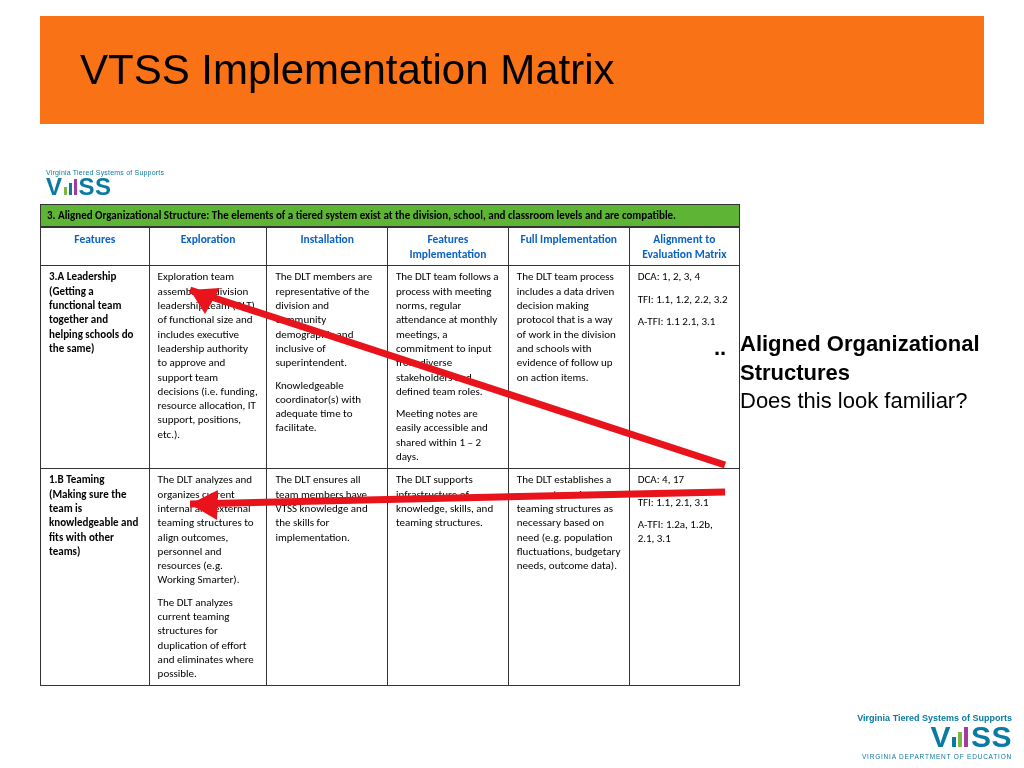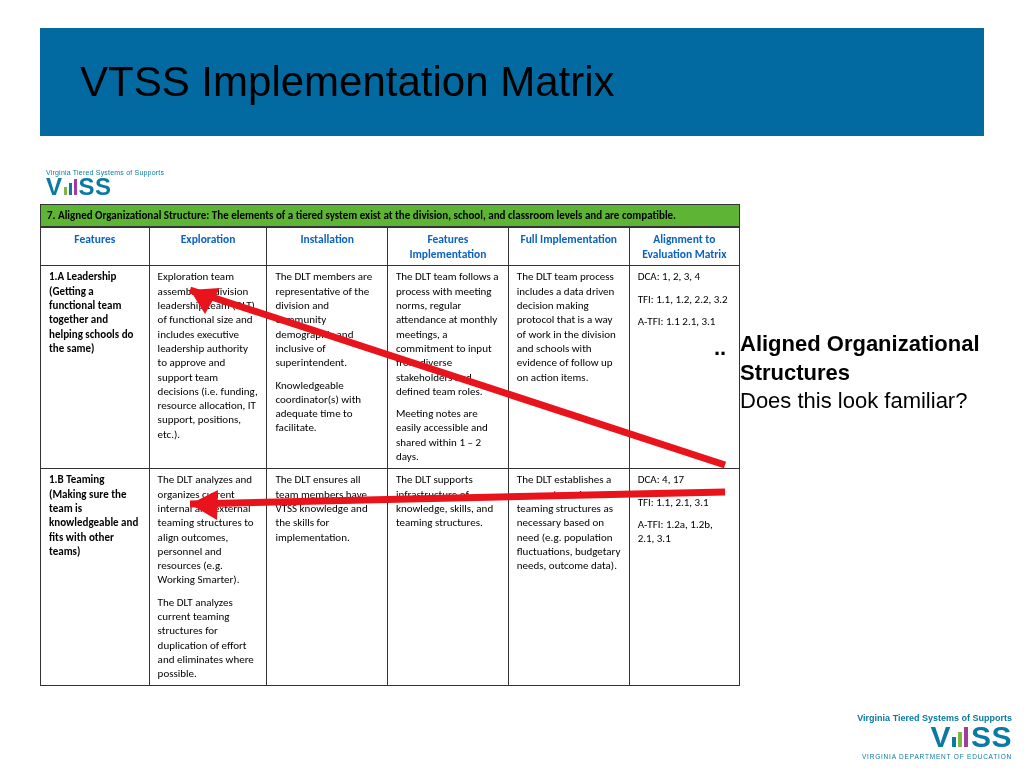--- a/index.html
+++ b/index.html
@@ -1,16 +1,16 @@
 <!DOCTYPE html>
 <html><head>
 <meta charset="utf-8">
 <style>
 html,body{margin:0;padding:0;width:1024px;height:768px;font-family:Verdana,Geneva,sans-serif;background:#fff;color:#000;overflow:hidden}
-.title-band{background:#0369a1;margin:28px 40px 10px 40px;padding:30px 40px}
+.title-band{background:#f97316;margin:16px 40px 10px 40px;padding:30px 40px}
 .title-band h1{margin:0;font-size:42px;font-weight:400;font-family:Verdana,Geneva,sans-serif}
 .doc-wrap{position:absolute;left:40px;top:165px;width:700px;background:#fff}
 .doc-head{display:flex;align-items:flex-end;gap:18px;padding:4px 6px 6px 6px}
 .vtss-logo{font-family:Arial,sans-serif}
 .vtss-logo .tag{font-size:7px;color:#0a7aa3;letter-spacing:.2px}
 .vtss-logo .big{font-size:24px;font-weight:700;color:#0a7aa3;letter-spacing:.5px;line-height:.9}
 .vtss-logo .big .bars{display:inline-block;position:relative;width:14px;height:18px;margin:0 1px;vertical-align:baseline}
 .vtss-logo .big .bars span{position:absolute;bottom:0;width:3px;background:#7db642}
 .vtss-logo .big .bars span:nth-child(1){left:0;height:8px}
 .vtss-logo .big .bars span:nth-child(2){left:5px;height:12px;background:#0a7aa3}
@@ -48,37 +48,37 @@
 </div>
 
 <div class="doc-wrap">
   <div class="doc-head">
     <div class="vtss-logo">
       <div class="tag">Virginia Tiered Systems of Supports</div>
       <div class="big">V<span class="bars"><span></span><span></span><span></span></span>SS</div>
     </div>
   </div>
 
-  <div class="section-band">7. Aligned Organizational Structure:  The elements of a tiered system exist at the division, school, and classroom levels and are compatible.</div>
+  <div class="section-band">3. Aligned Organizational Structure:  The elements of a tiered system exist at the division, school, and classroom levels and are compatible.</div>
 
   <table class="matrix">
     <thead>
       <tr>
         <th>Features</th>
         <th class="col-expl">Exploration</th>
         <th class="col-inst">Installation</th>
         <th class="col-init">Features Implementation</th>
         <th class="col-full">Full Implementation</th>
         <th class="col-align">Alignment to Evaluation Matrix</th>
       </tr>
     </thead>
     <tbody>
       <tr>
         <td class="feat">
-          <span>1.A Leadership</span>
+          <span>3.A Leadership</span>
           <span class="sub">(Getting a functional team together and helping schools do the same)</span>
         </td>
         <td>
             <p>Exploration team assembles a division leadership team (DLT) of functional size and includes executive leadership authority to approve and support team decisions (i.e. funding, resource allocation, IT support, positions, etc.).</p>
           </td>
         <td>
           <p>The DLT members are representative of the division and community demographic and inclusive of superintendent.</p>
           <p>Knowledgeable coordinator(s) with adequate time to facilitate.</p>
         </td>
         <td>

